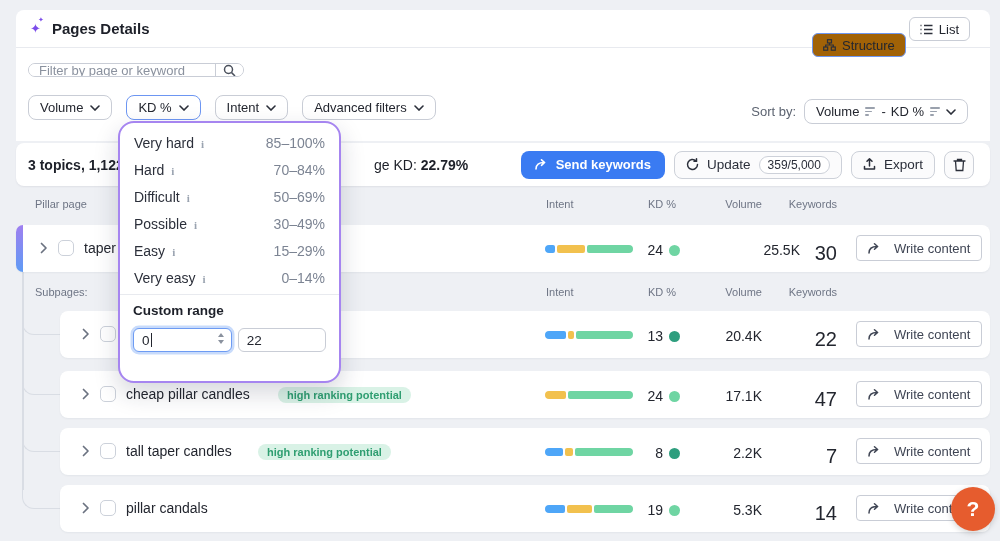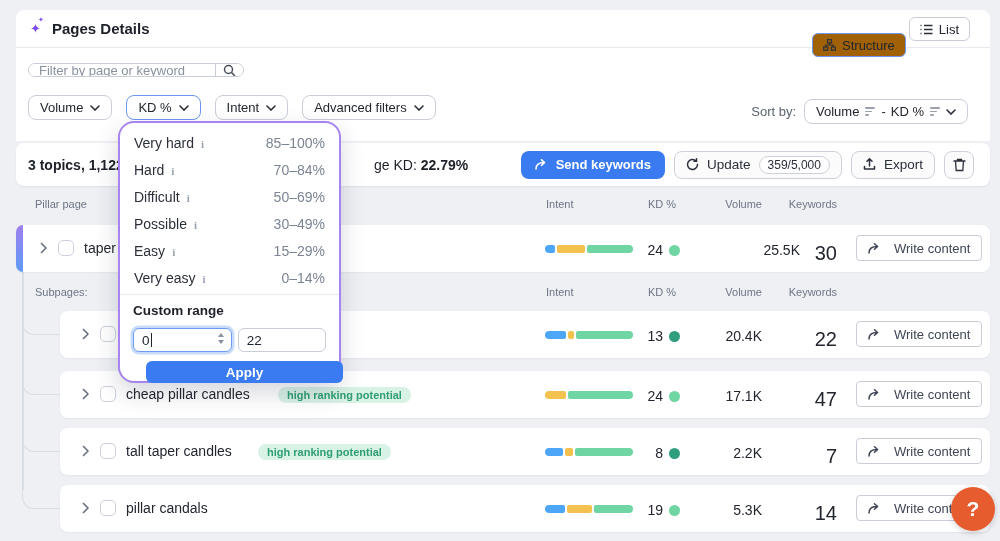--- a/index.html
+++ b/index.html
@@ -433,17 +433,16 @@
           <span class="caret"></span>
         <span class="steppers">
             <span class="tri-up"></span>
             <span class="tri-dn"></span>
           </span>
       </div>
       <div class="num-input max">
         <span>22</span>
       </div>
     </div>
-    <button class="apply-btn">Apply</button>
   </div>
 </div>
 
 <div class="abs help-btn">?</div>
 
 </body></html>

